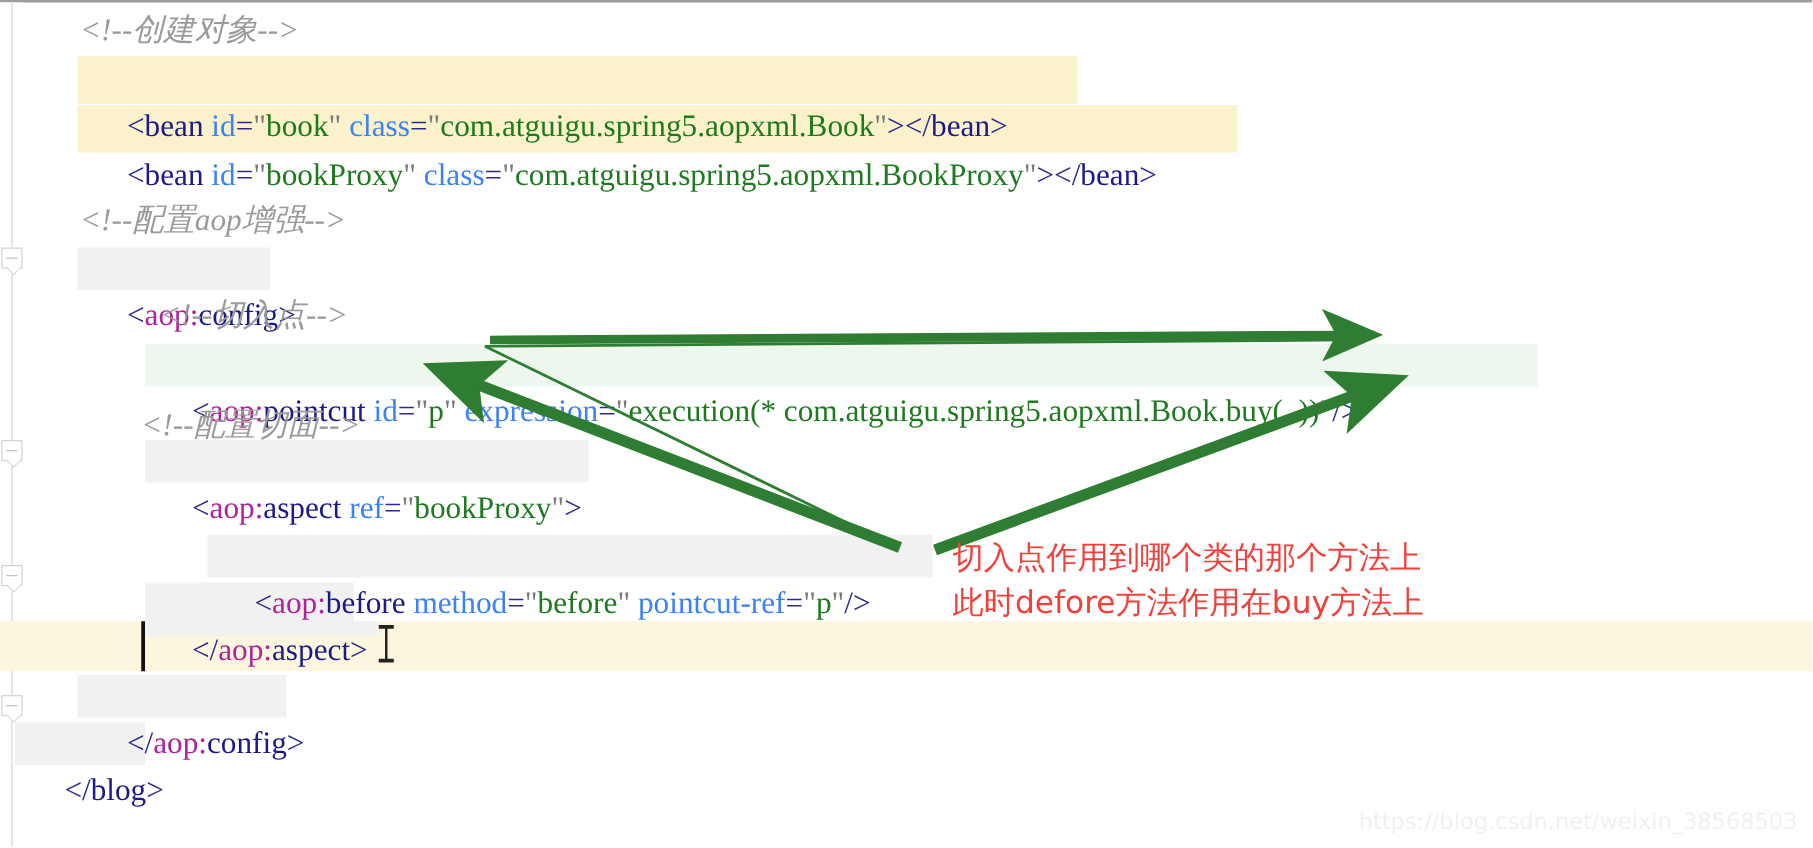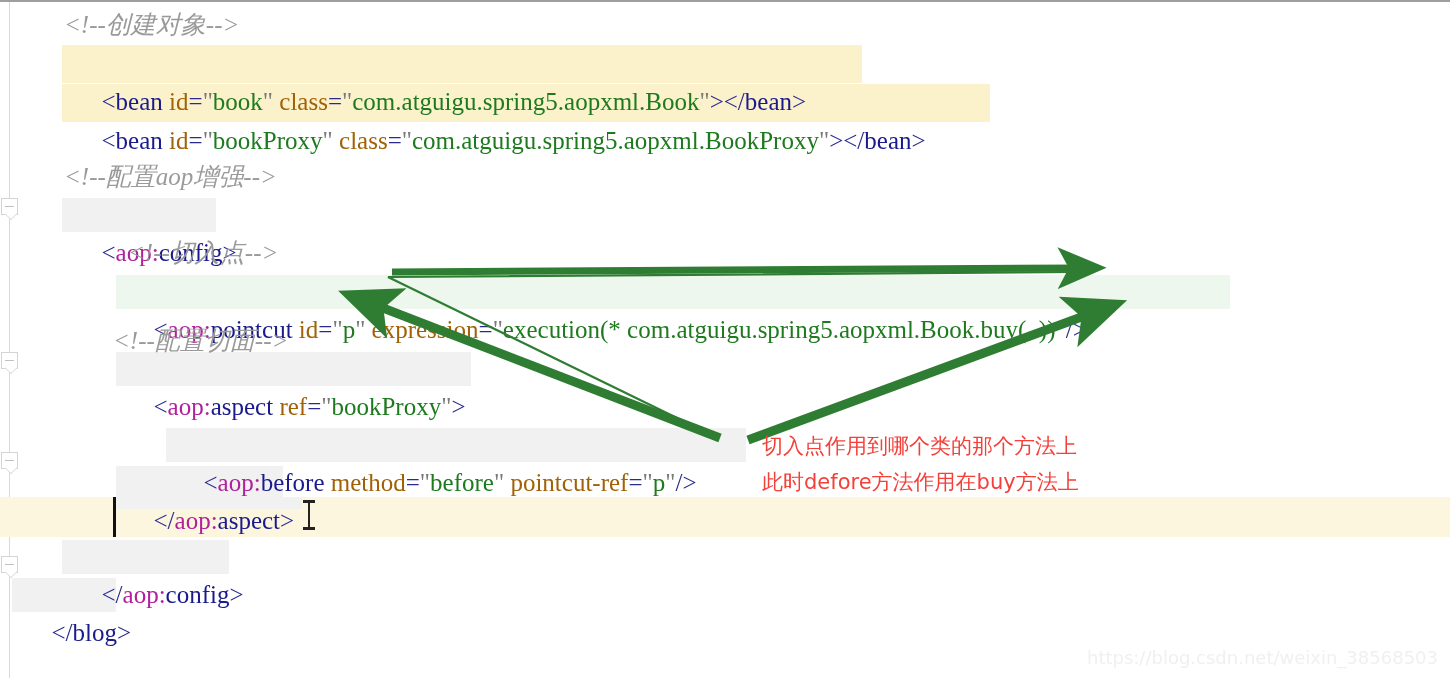--- a/index.html
+++ b/index.html
@@ -79,21 +79,21 @@
     white-space: pre;
     font-size: 25px;
     letter-spacing: 0px;
   }
   .tok { white-space: pre; }
 
   
   .punct   { color: #2b2b8f; }       
   .prefix  { color: #b0219b; }       
   .tagname { color: #1a1a8c; }       
-  .attr    { color: #a16207; }       
+  .attr    { color: #3b82f6; }       
   .quote   { color: #7a7a7a; }
   .value   { color: #1e7a1e; }       
   .comment { color: #9a9a9a; font-style: italic; }
 
   
   .hl-bean {
     position: absolute;
     background: #fbf2cc;
   }
   .hl-soft {
@@ -128,21 +128,21 @@
   }
   .ibeam .stem { left: 6px; top: 2px; width: 2px; height: 26px; }
   .ibeam .top  { left: 1px; top: 0px;  width: 12px; height: 3px; }
   .ibeam .bot  { left: 1px; top: 27px; width: 12px; height: 3px; }
 
   
   .note {
     position: absolute;
     color: #f4403a;
     font-family: "DejaVu Sans", "Liberation Sans", sans-serif;
-    font-size: 21px;
+    font-size: 25px;
     line-height: 36px;
     white-space: pre;
   }
 
   
   .arrows {
     position: absolute;
     left: 0; top: 0;
     width: 1450px; height: 678px;
     pointer-events: none;

